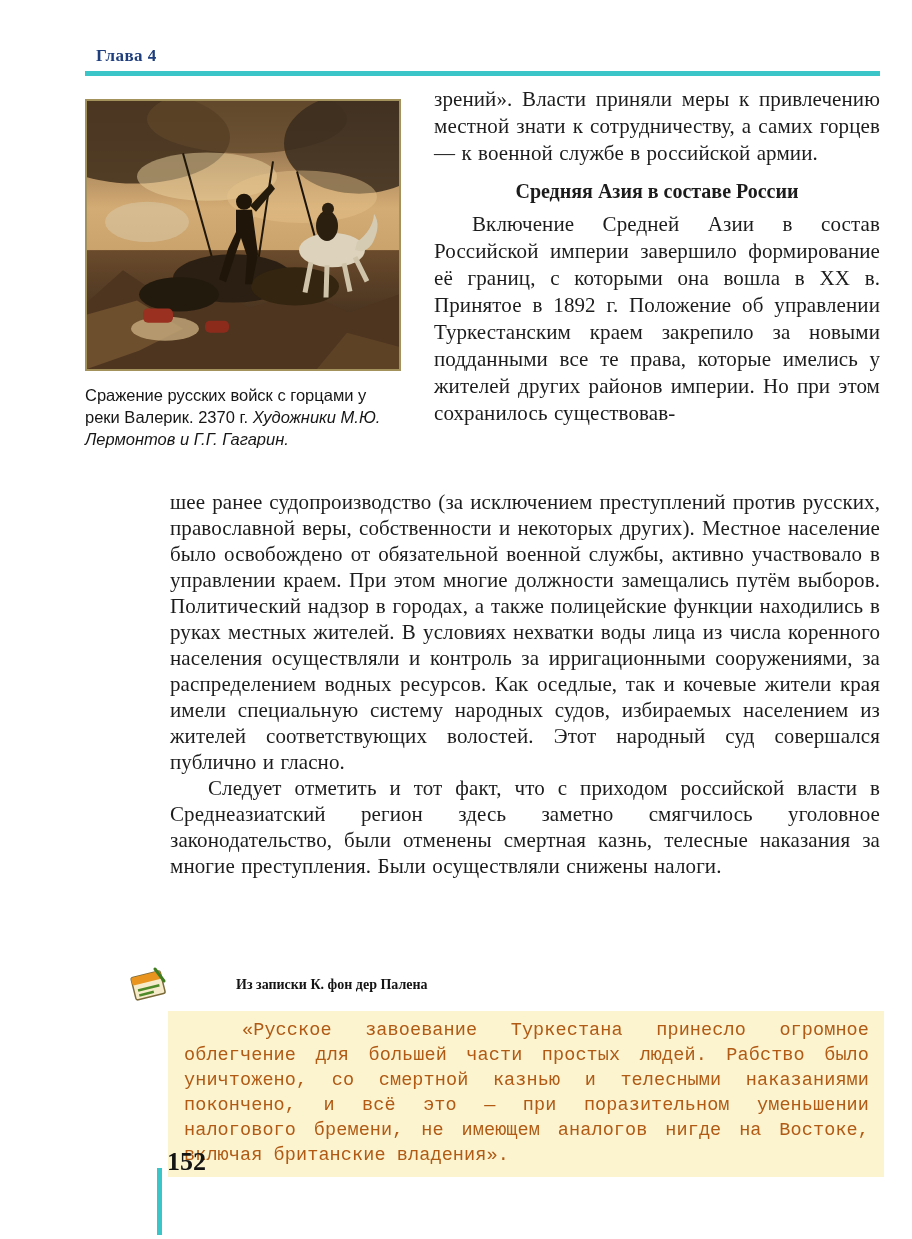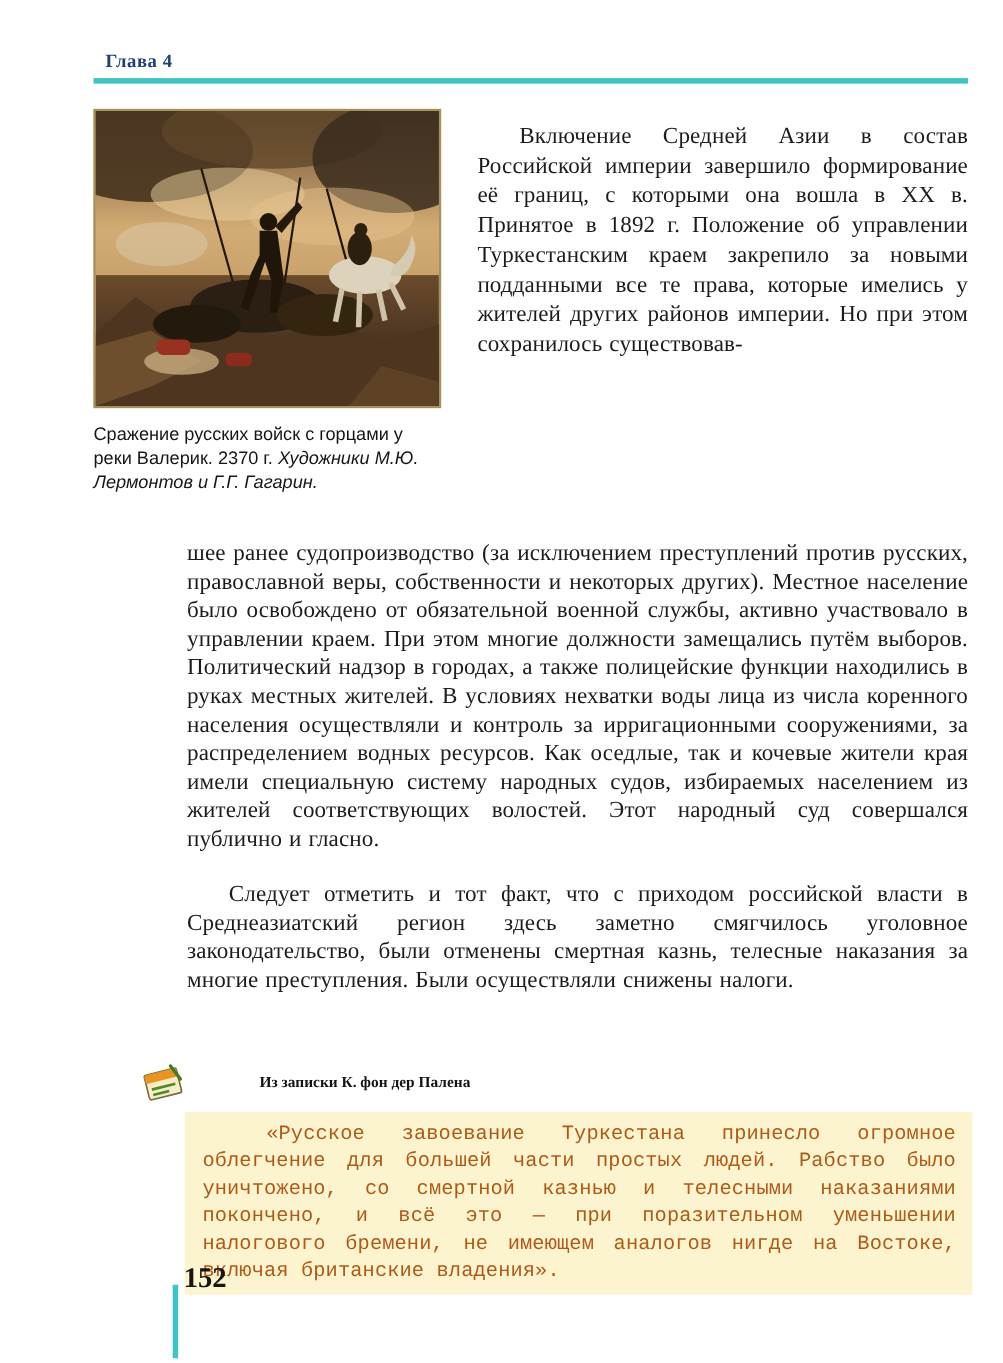--- a/index.html
+++ b/index.html
@@ -19,21 +19,21 @@
   .painting { width:316px; height:272px; border:2px solid #a3925c; background:#c9a873; }
   .painting svg { display:block; width:100%; height:100%; }
   .caption {
     margin-top:13px; font-family:"Liberation Sans","DejaVu Sans",sans-serif;
     font-size:16.5px; line-height:22px; color:#161616;
   }
   .caption .artists { font-style:italic; }
   .right-col { position:absolute; left:434px; top:86px; width:446px; }
   .para { font-size:21px; line-height:27px; text-align:justify; letter-spacing:0.1px; word-spacing:1px; }
   .section-heading { font-size:20px; font-weight:bold; text-align:center; margin:13px 0 8px; }
-  .indent { text-indent:38px;margin-top:24px; }
+  .indent { text-indent:38px; }
   .full-text { position:absolute; left:170px; top:489px; width:710px; }
   .full-text .para { line-height:26px; }
   .note-row { position:absolute; left:127px; top:965px; width:753px; display:flex; align-items:center; }
   .note-icon { width:42px; height:40px; flex:0 0 auto; }
   .note-icon svg { display:block; width:42px; height:40px; }
   .note-heading { margin-left:67px; font-size:14px; font-weight:bold; color:#141414; }
   .quote-box {
     position:absolute; left:168px; top:1011px; width:716px;
     background:#fcf3cf; padding:7px 15px 9px 16px;
   }
@@ -98,20 +98,22 @@
         <circle cx="241" cy="107" r="6" fill="#2b1f10"></circle>
       </svg>
     </div>
     <figcaption class="caption">
       <span>Сражение русских войск с горцами у реки Валерик. 2370 г.</span>
       <span class="artists">Художники М.Ю. Лермонтов и Г.Г. Гагарин.</span>
     </figcaption>
   </figure>
 
   <div class="right-col">
+    <p class="para">зрений». Власти приняли меры к привлечению местной знати к сотрудничеству, а самих горцев — к военной службе в российской армии.</p>
+    <h2 class="section-heading">Средняя Азия в составе России</h2>
     <p class="para indent">Включение Средней Азии в состав Российской империи завершило формирование её границ, с которыми она вошла в XX в. Принятое в 1892 г. Положение об управлении Туркестанским краем закрепило за новыми подданными все те права, которые имелись у жителей других районов империи. Но при этом сохранилось существовав-</p>
   </div>
 
   <div class="full-text">
     <p class="para">шее ранее судопроизводство (за исключением преступлений против русских, православной веры, собственности и некоторых других). Местное население было освобождено от обязательной военной службы, активно участвовало в управлении краем. При этом многие должности замещались путём выборов. Политический надзор в городах, а также полицейские функции находились в руках местных жителей. В условиях нехватки воды лица из числа коренного населения осуществляли и контроль за ирригационными сооружениями, за распределением водных ресурсов. Как оседлые, так и кочевые жители края имели специальную систему народных судов, избираемых населением из жителей соответствующих волостей. Этот народный суд совершался публично и гласно.</p>
     <p class="para indent">Следует отметить и тот факт, что с приходом российской власти в Среднеазиатский регион здесь заметно смягчилось уголовное законодательство, были отменены смертная казнь, телесные наказания за многие преступления. Были осуществляли снижены налоги.</p>
   </div>
 
   <div class="note-row">
     <span class="note-icon">

